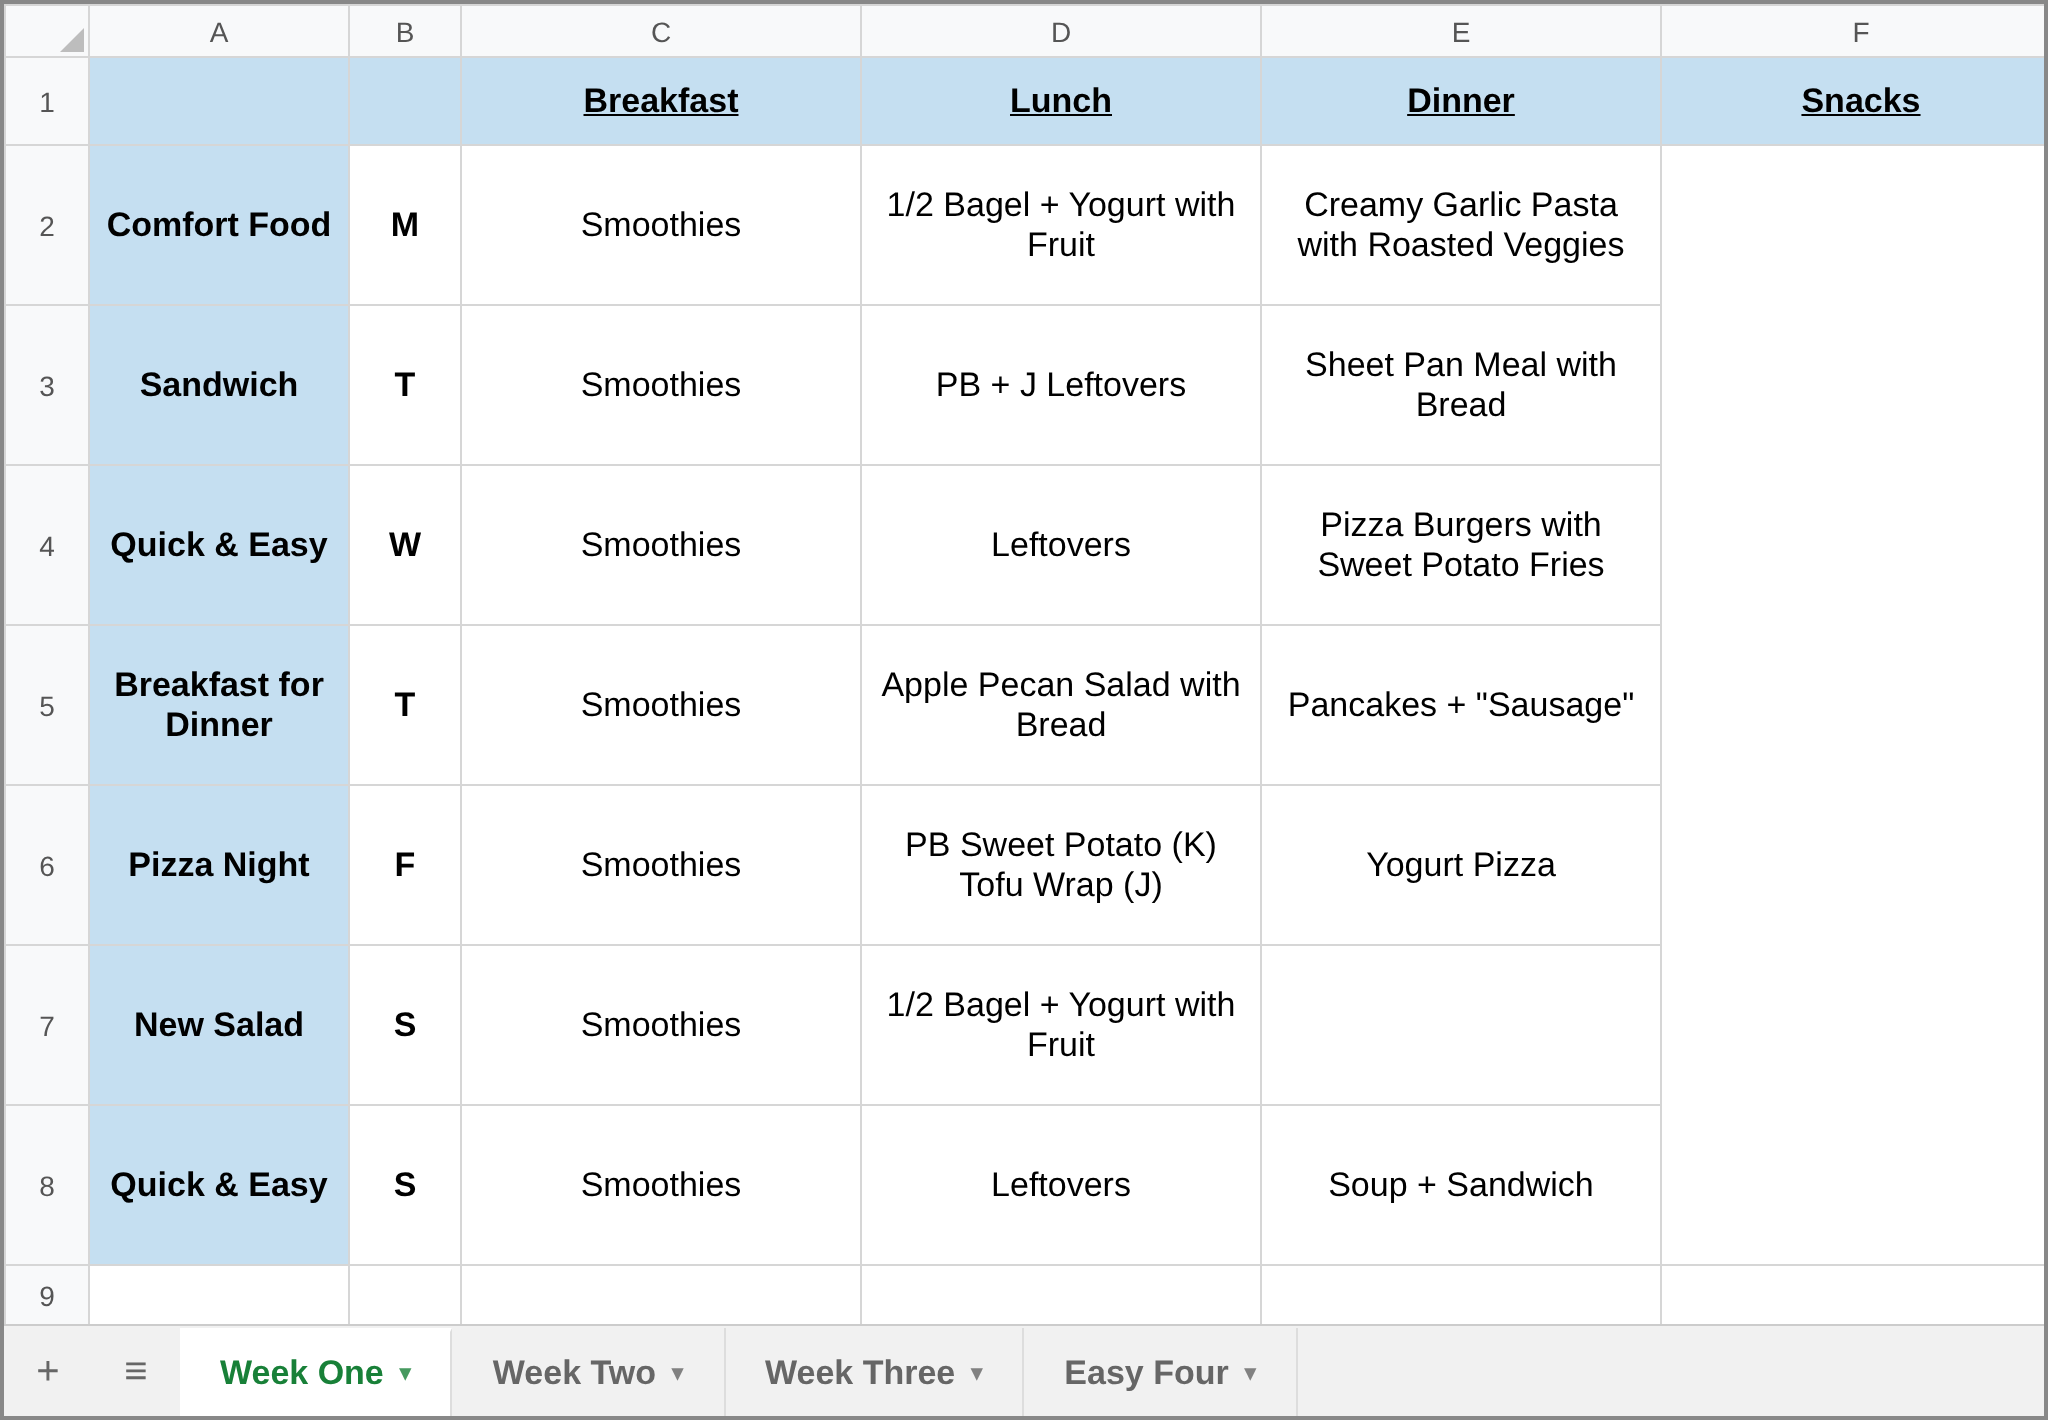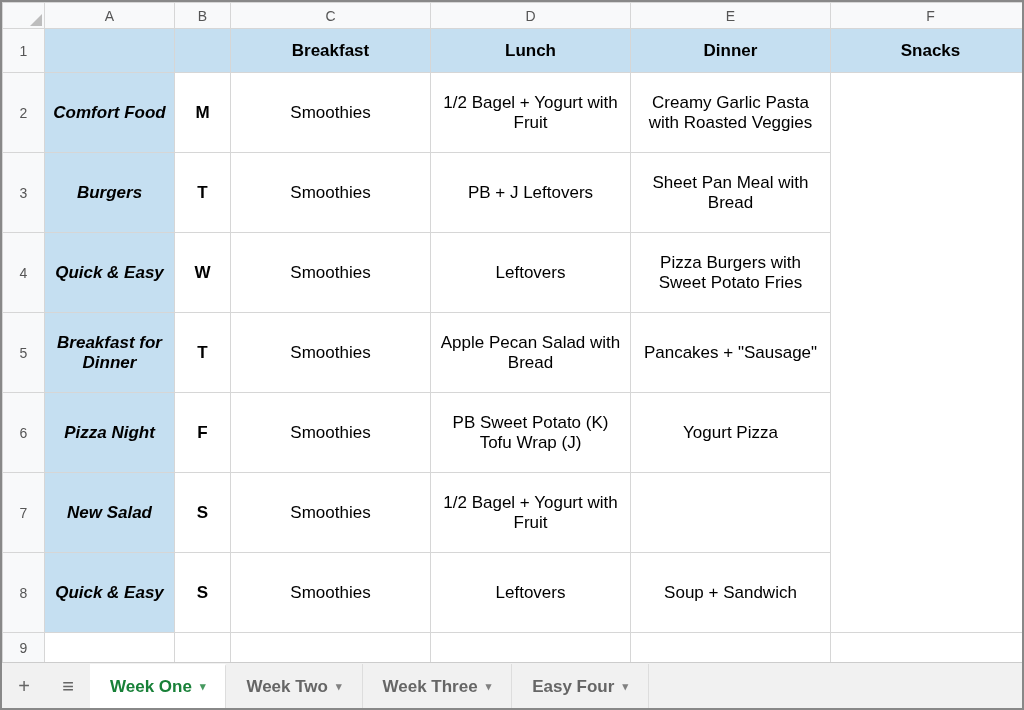--- a/index.html
+++ b/index.html
@@ -52,24 +52,24 @@
     position: absolute;
     right: 2px; bottom: 2px;
     width: 12px; height: 12px;
     background: #bdbdbd;
     clip-path: polygon(100% 0, 100% 100%, 0 100%);
   }
   .blue-head {
     background: #c5dff1 !important;
     font-weight: bold;
     font-size: 22px;
+    text-decoration: underline;
   }
   .blue-side {
     background: #c5dff1 !important;
-    font-style: italic;
     font-weight: bold;
     font-size: 16px;
   }
   .daycol {
     font-weight: bold;
     font-size: 20px;
   }
   .h-row1 { height: 44px; }
   .h-row  { height: 80px; }
   .h-rowlast { height: 30px; }
@@ -164,21 +164,21 @@
     <th class="row-hdr">2</th>
     <td class="blue-side">Comfort Food</td>
     <td class="daycol">M</td>
     <td>Smoothies</td>
     <td>1/2 Bagel + Yogurt with Fruit</td>
     <td>Creamy Garlic Pasta with Roasted Veggies</td>
     <td rowspan="7" class="snacks-merge"></td>
   </tr>
   <tr class="h-row">
     <th class="row-hdr">3</th>
-    <td class="blue-side">Burgers</td>
+    <td class="blue-side">Sandwich</td>
     <td class="daycol">T</td>
     <td>Smoothies</td>
     <td>PB + J Leftovers</td>
     <td>Sheet Pan Meal with Bread</td>
   </tr>
   <tr class="h-row">
     <th class="row-hdr">4</th>
     <td class="blue-side">Quick &amp; Easy</td>
     <td class="daycol">W</td>
     <td>Smoothies</td>

